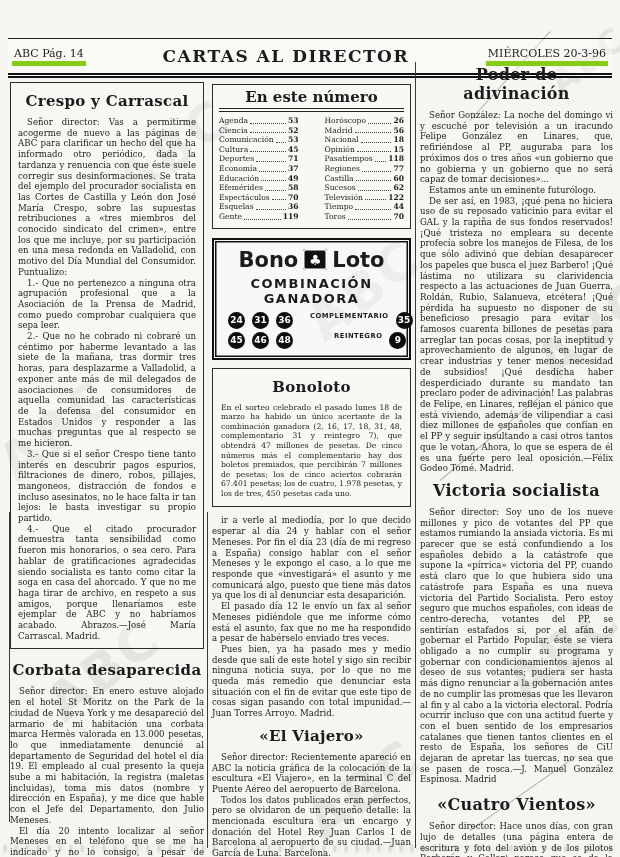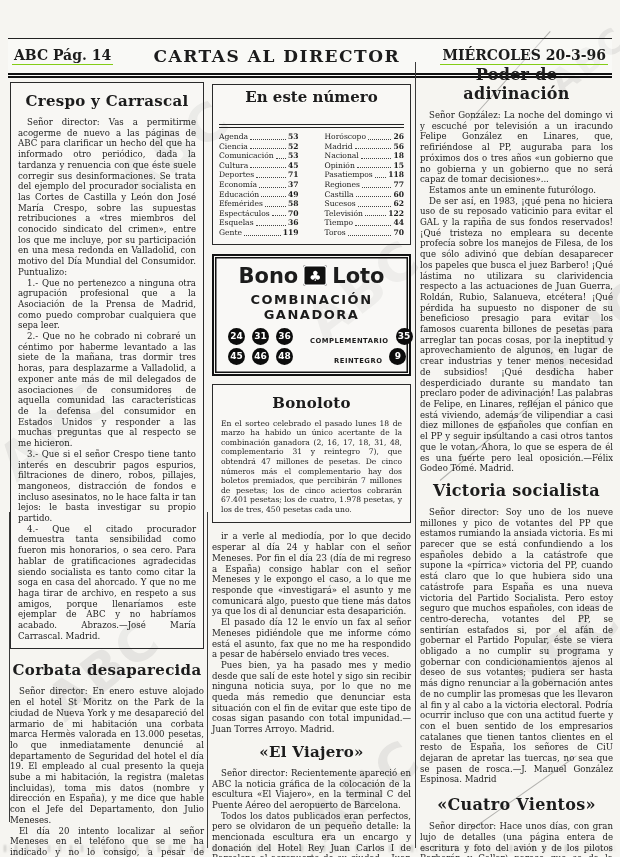--- a/index.html
+++ b/index.html
@@ -15,53 +15,53 @@
   .scratch { position:absolute; height:1px; background:rgba(0,0,0,0.28);
              transform-origin:left center; pointer-events:none; }
   .noise-strip { position:absolute; left:4px; right:4px; top:845px; height:7px;
     background:repeating-linear-gradient(90deg, rgba(0,0,0,0.35) 0 2px, transparent 2px 5px, rgba(0,0,0,0.15) 5px 6px, transparent 6px 11px);
     filter:blur(1px); opacity:0.55; }
   
   .header-bar { position:absolute; left:8px; right:8px; top:38px; height:34px;
     border-top:1px solid #222; border-bottom:5px double #111;
     display:flex; align-items:center; justify-content:space-between; padding:0 4px;
     background:rgba(255,255,255,0.4); }
-  .header-side { font-size:14px; font-weight:bold; border-bottom:1px solid #84cc16; padding:0 2px 1px; }
+  .header-side { font-size:11px; font-weight:normal; border-bottom:5px solid #84cc16; padding:0 2px 1px; }
   .header-title { font-size:17px; font-weight:bold; letter-spacing:1.5px; }
   
   .col { position:absolute; }
   .col-left  { left:10px;  top:82px;  width:194px; }
   .col-mid   { left:212px; top:84px;  width:199px; }
   .col-right { left:420px; top:58px;  width:193px; }
   .vrule { position:absolute; width:1px; background:#3a3a3a; }
   
   .letter-title { font-size:15px; font-weight:bold; text-align:center; margin:7px 0 7px; letter-spacing:0.3px; }
   .body-text p { font-size:8.6px; line-height:10.7px; text-align:justify;
                  margin:0; text-indent:9px; }
   .boxed { border:1.5px solid #2a2a2a; padding:2px 7px 7px; background:rgba(255,255,255,0.25); }
   
   .idx-box { border:1.5px solid #2a2a2a; padding:3px 6px 6px; background:rgba(255,255,255,0.3); }
   .idx-title { font-size:15px; font-weight:bold; text-align:center;
-               border-bottom:4px double #222; padding-bottom:18px; margin-bottom:4px; }
+               border-bottom:4px double #222; padding-bottom:2px; margin-bottom:4px; }
   .idx-cols { display:flex; gap:26px; }
   .idx-col { flex:1; }
   .idx-row { display:flex; align-items:flex-end; font-size:7.6px; line-height:9.6px; }
   .idx-dots { flex:1; border-bottom:1px dotted #444; margin:0 2px 2px; }
   .idx-num { font-weight:bold; }
   
   .lotto-box { border:2px solid #111; box-shadow:0 0 0 1px #f6f5f1 inset, 0 0 0 2.5px #111 inset;
                padding:8px 8px 9px; margin-top:9px; background:rgba(255,255,255,0.35); }
   .lotto-title { display:flex; justify-content:center; align-items:center; gap:5px;
                  font-size:21px; font-weight:bold; font-family:"DejaVu Sans", sans-serif; }
   .clover-chip { width:24px; height:21px; background:#111; color:#fff; border-radius:3px;
                  display:inline-flex; align-items:center; justify-content:center;
                  font-size:14px; box-shadow:inset 0 0 0 1.5px #fff, inset 0 0 0 3px #111; }
   .lotto-sub { text-align:center; font-size:13px; font-weight:bold; letter-spacing:1.5px;
                margin:4px 0 6px; font-family:"DejaVu Sans", sans-serif; }
-  .ball-row { display:flex; align-items:flex-end; margin:3px 0 0 6px; gap:7px; }
+  .ball-row { display:flex; align-items:flex-start; margin:3px 0 0 6px; gap:7px; }
   .ball { width:17px; height:17px; border-radius:50%; background:#0d0d0d; color:#fff;
           font-weight:bold; font-size:9px; display:inline-flex; align-items:center;
           justify-content:center; font-family:"DejaVu Sans", sans-serif; flex:0 0 auto; }
   .ball-label { font-size:6.8px; font-weight:bold; letter-spacing:0.5px; margin-left:10px;
                 font-family:"DejaVu Sans", sans-serif; }
   
   .note-box { border:1.5px solid #2a2a2a; padding:2px 8px 8px; margin-top:8px; background:rgba(255,255,255,0.3); }
   .note-box .note-text { font-size:7.6px; line-height:9.6px; text-align:justify; }
   
   .aviso-box { border:4px double #222; padding:2px 8px 8px; margin-top:9px; background:rgba(255,255,255,0.3); }

